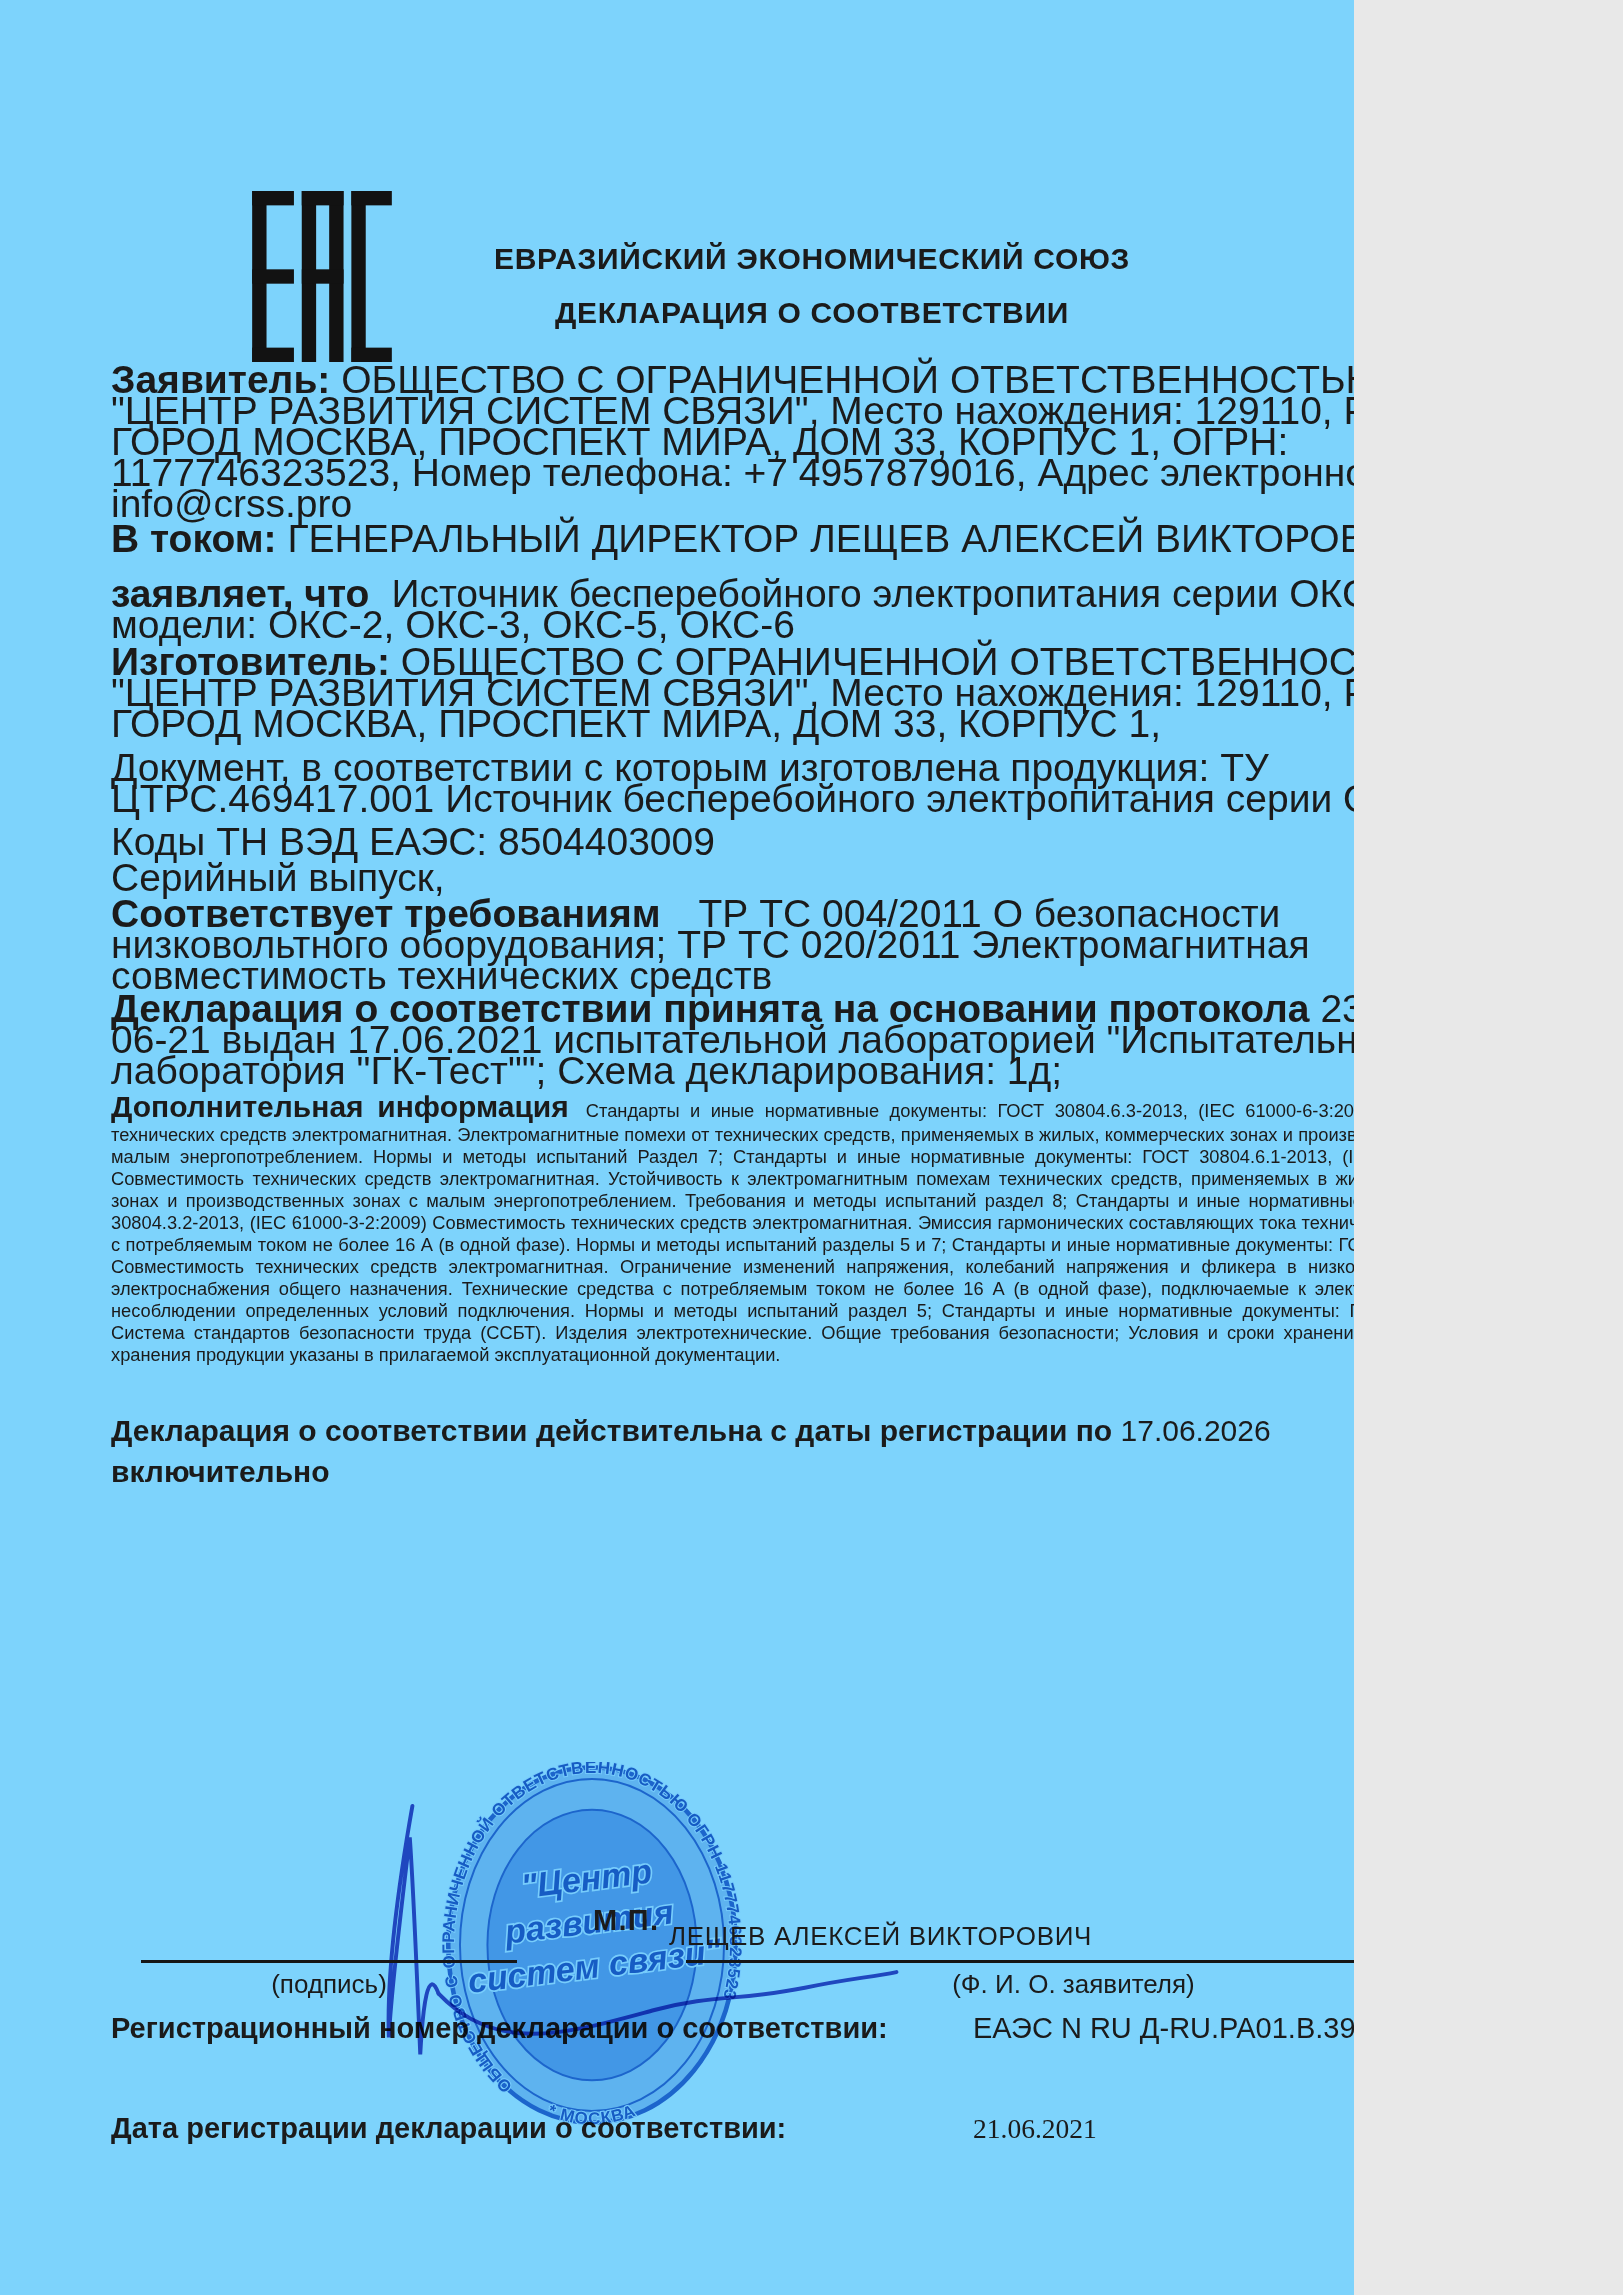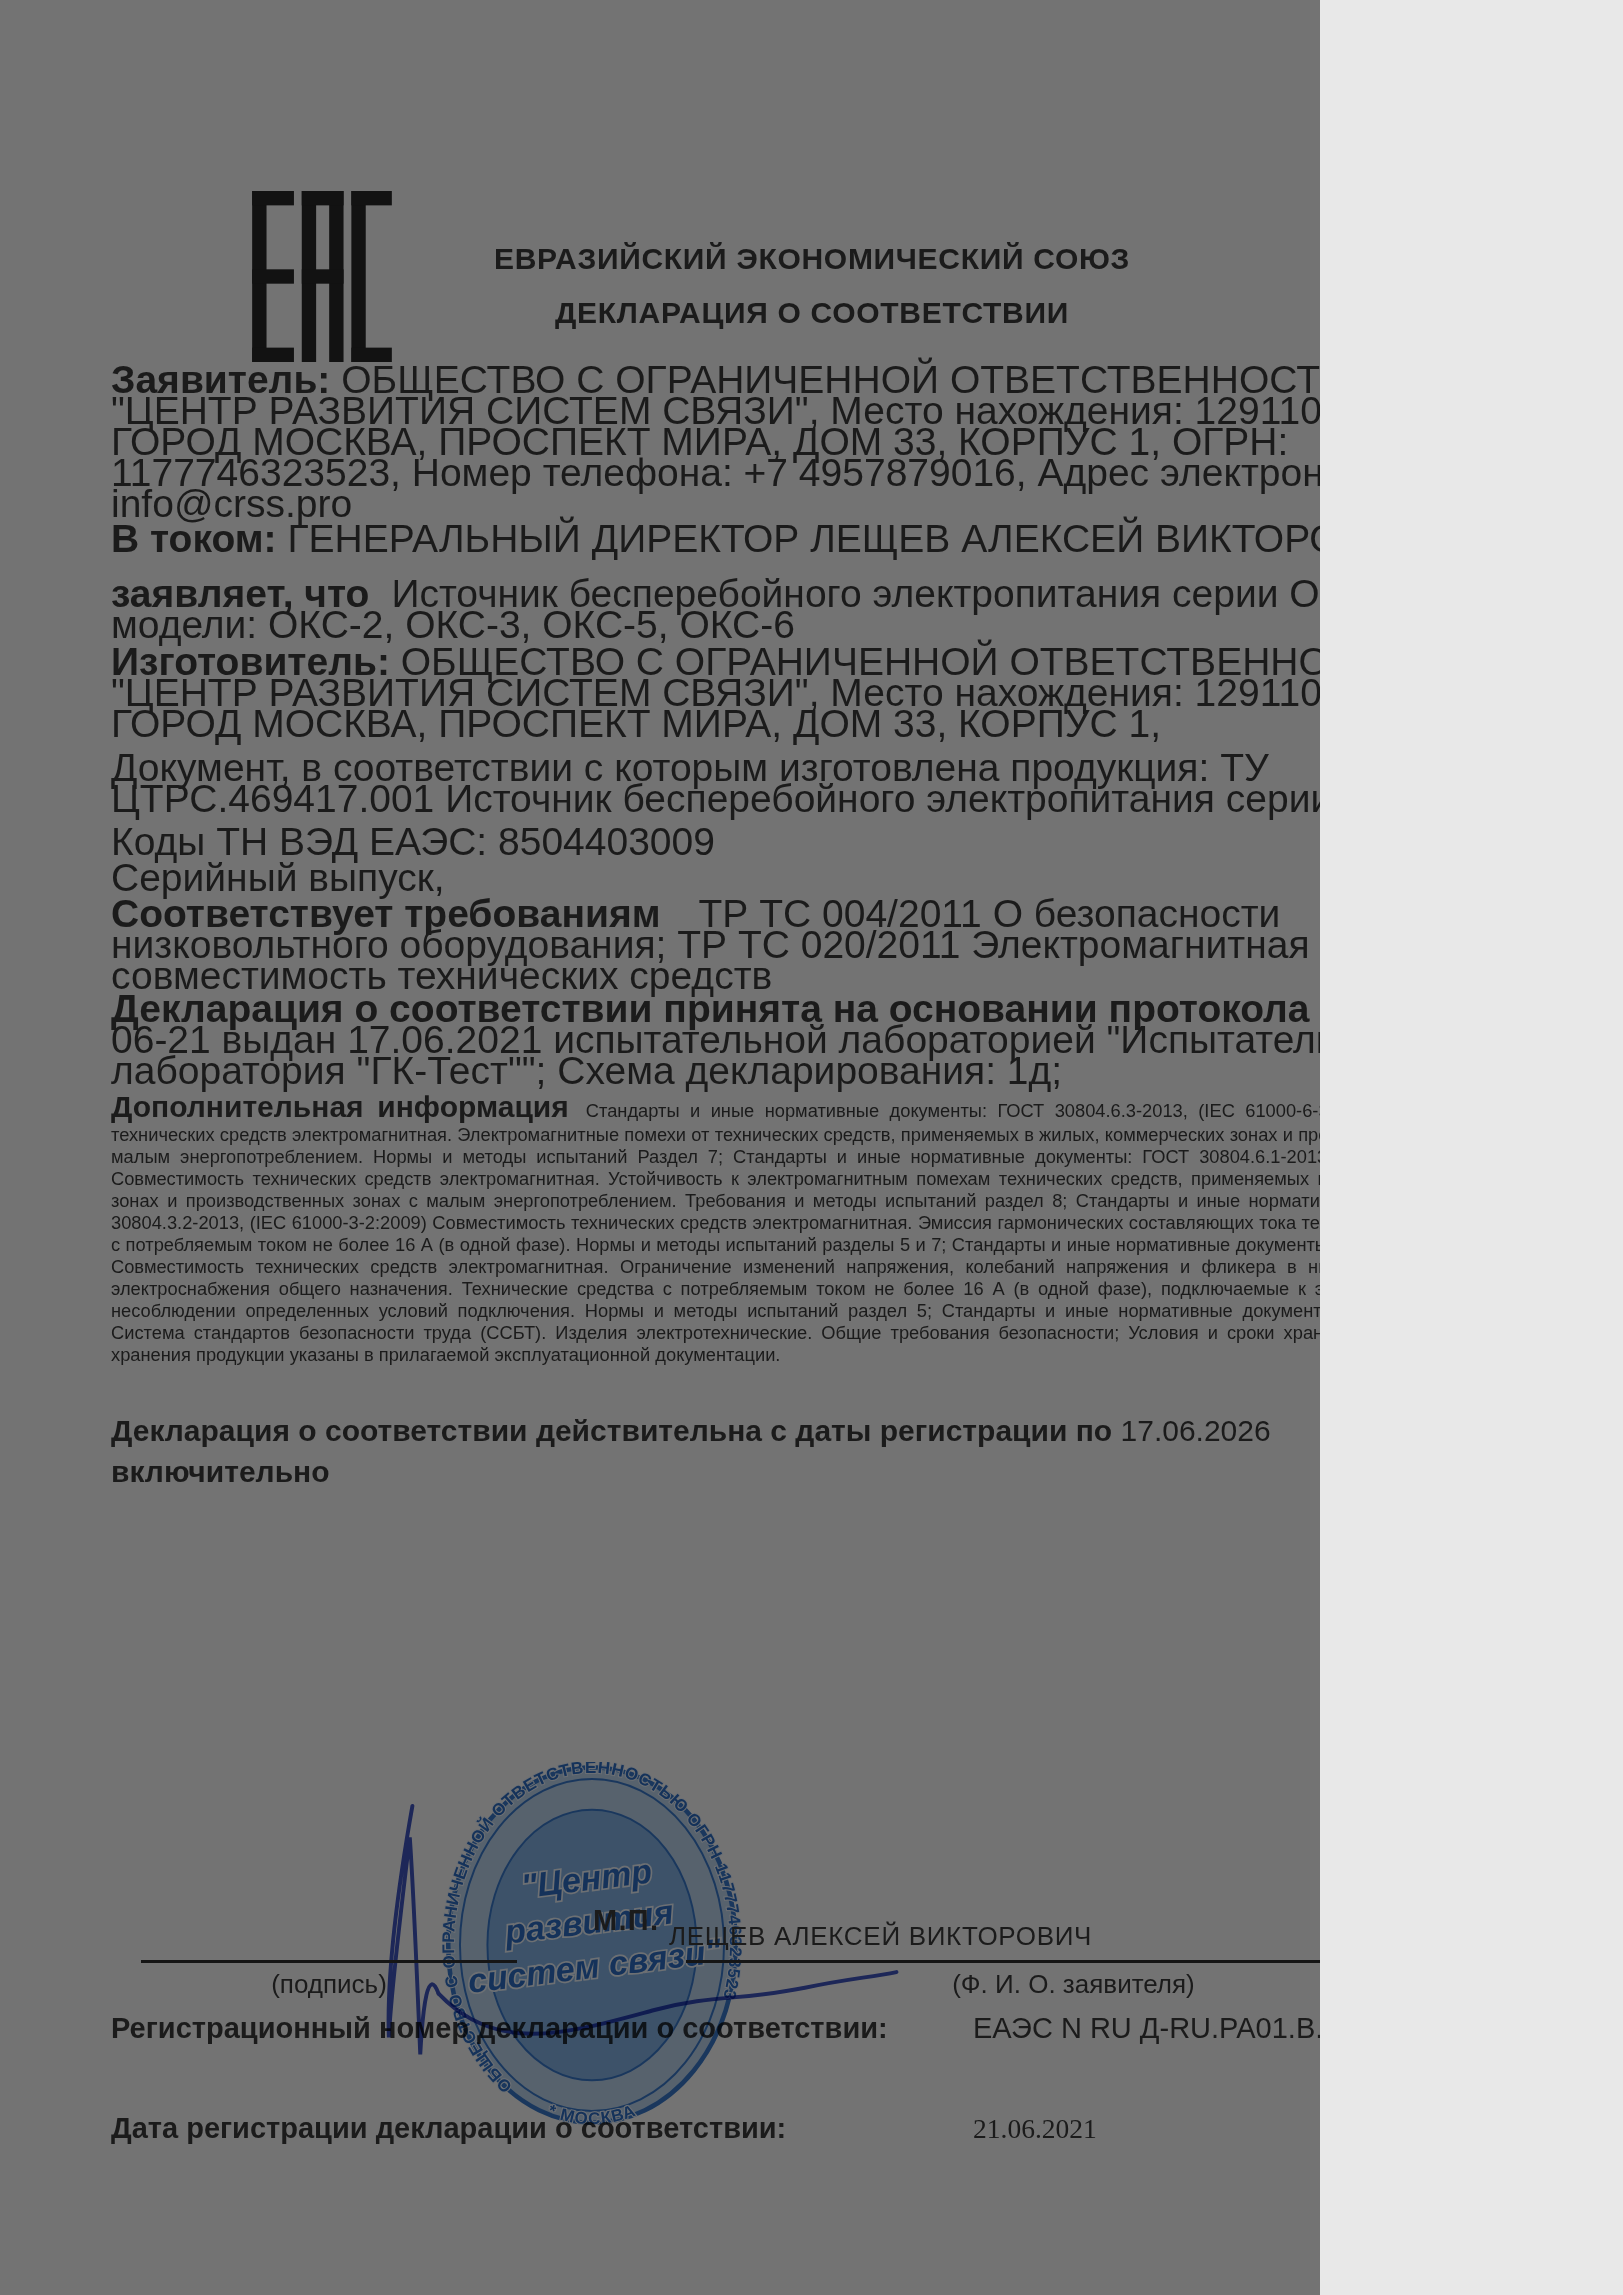--- a/index.html
+++ b/index.html
@@ -1,18 +1,18 @@
 <!DOCTYPE html>
 <html style="--stamp-blue: #2b72cc; --stamp-fill-outer: #bcd6f2; --stamp-fill-inner: #7fb2e8; --stamp-text: #1f66c4; --signature-blue: #3f55c2; --ink: #1b1b1b;font-size:10.5px"><head>
 <meta charset="utf-8">
 <style>
   html,body{margin:0;padding:0;background:#e8e8e8;}
   .page{
-    position:relative; width:1320px; height:2295px; background:#737373;
-    font-family:"Liberation Sans", sans-serif; color:#1b1b1b; overflow:hidden;
+    position:relative; width:1320px; height:2295px; background:#7dd3fc;
+    font-family:"Liberation Sans", sans-serif; color:#1b1b1b; overflow:hidden;padding-left:34px;
   }
   .abs{position:absolute;}
   .title{left:0; width:1624px; text-align:center; font-weight:700; font-size:30px; letter-spacing:0.7px;}
   .para{left:111px; width:1413px; font-size:39px; line-height:31px;}
   .b{font-weight:700;}
   .gap-sm{margin-right:22px;}
   .gap-lg{margin-right:38px;}
   .additional{text-align:justify; font-size:18.3px; line-height:22px;}
   .label-big{font-size:30px; font-weight:700; margin-right:17px; line-height:34px;}
   .validity{font-size:30px; line-height:41px; font-weight:700;}

